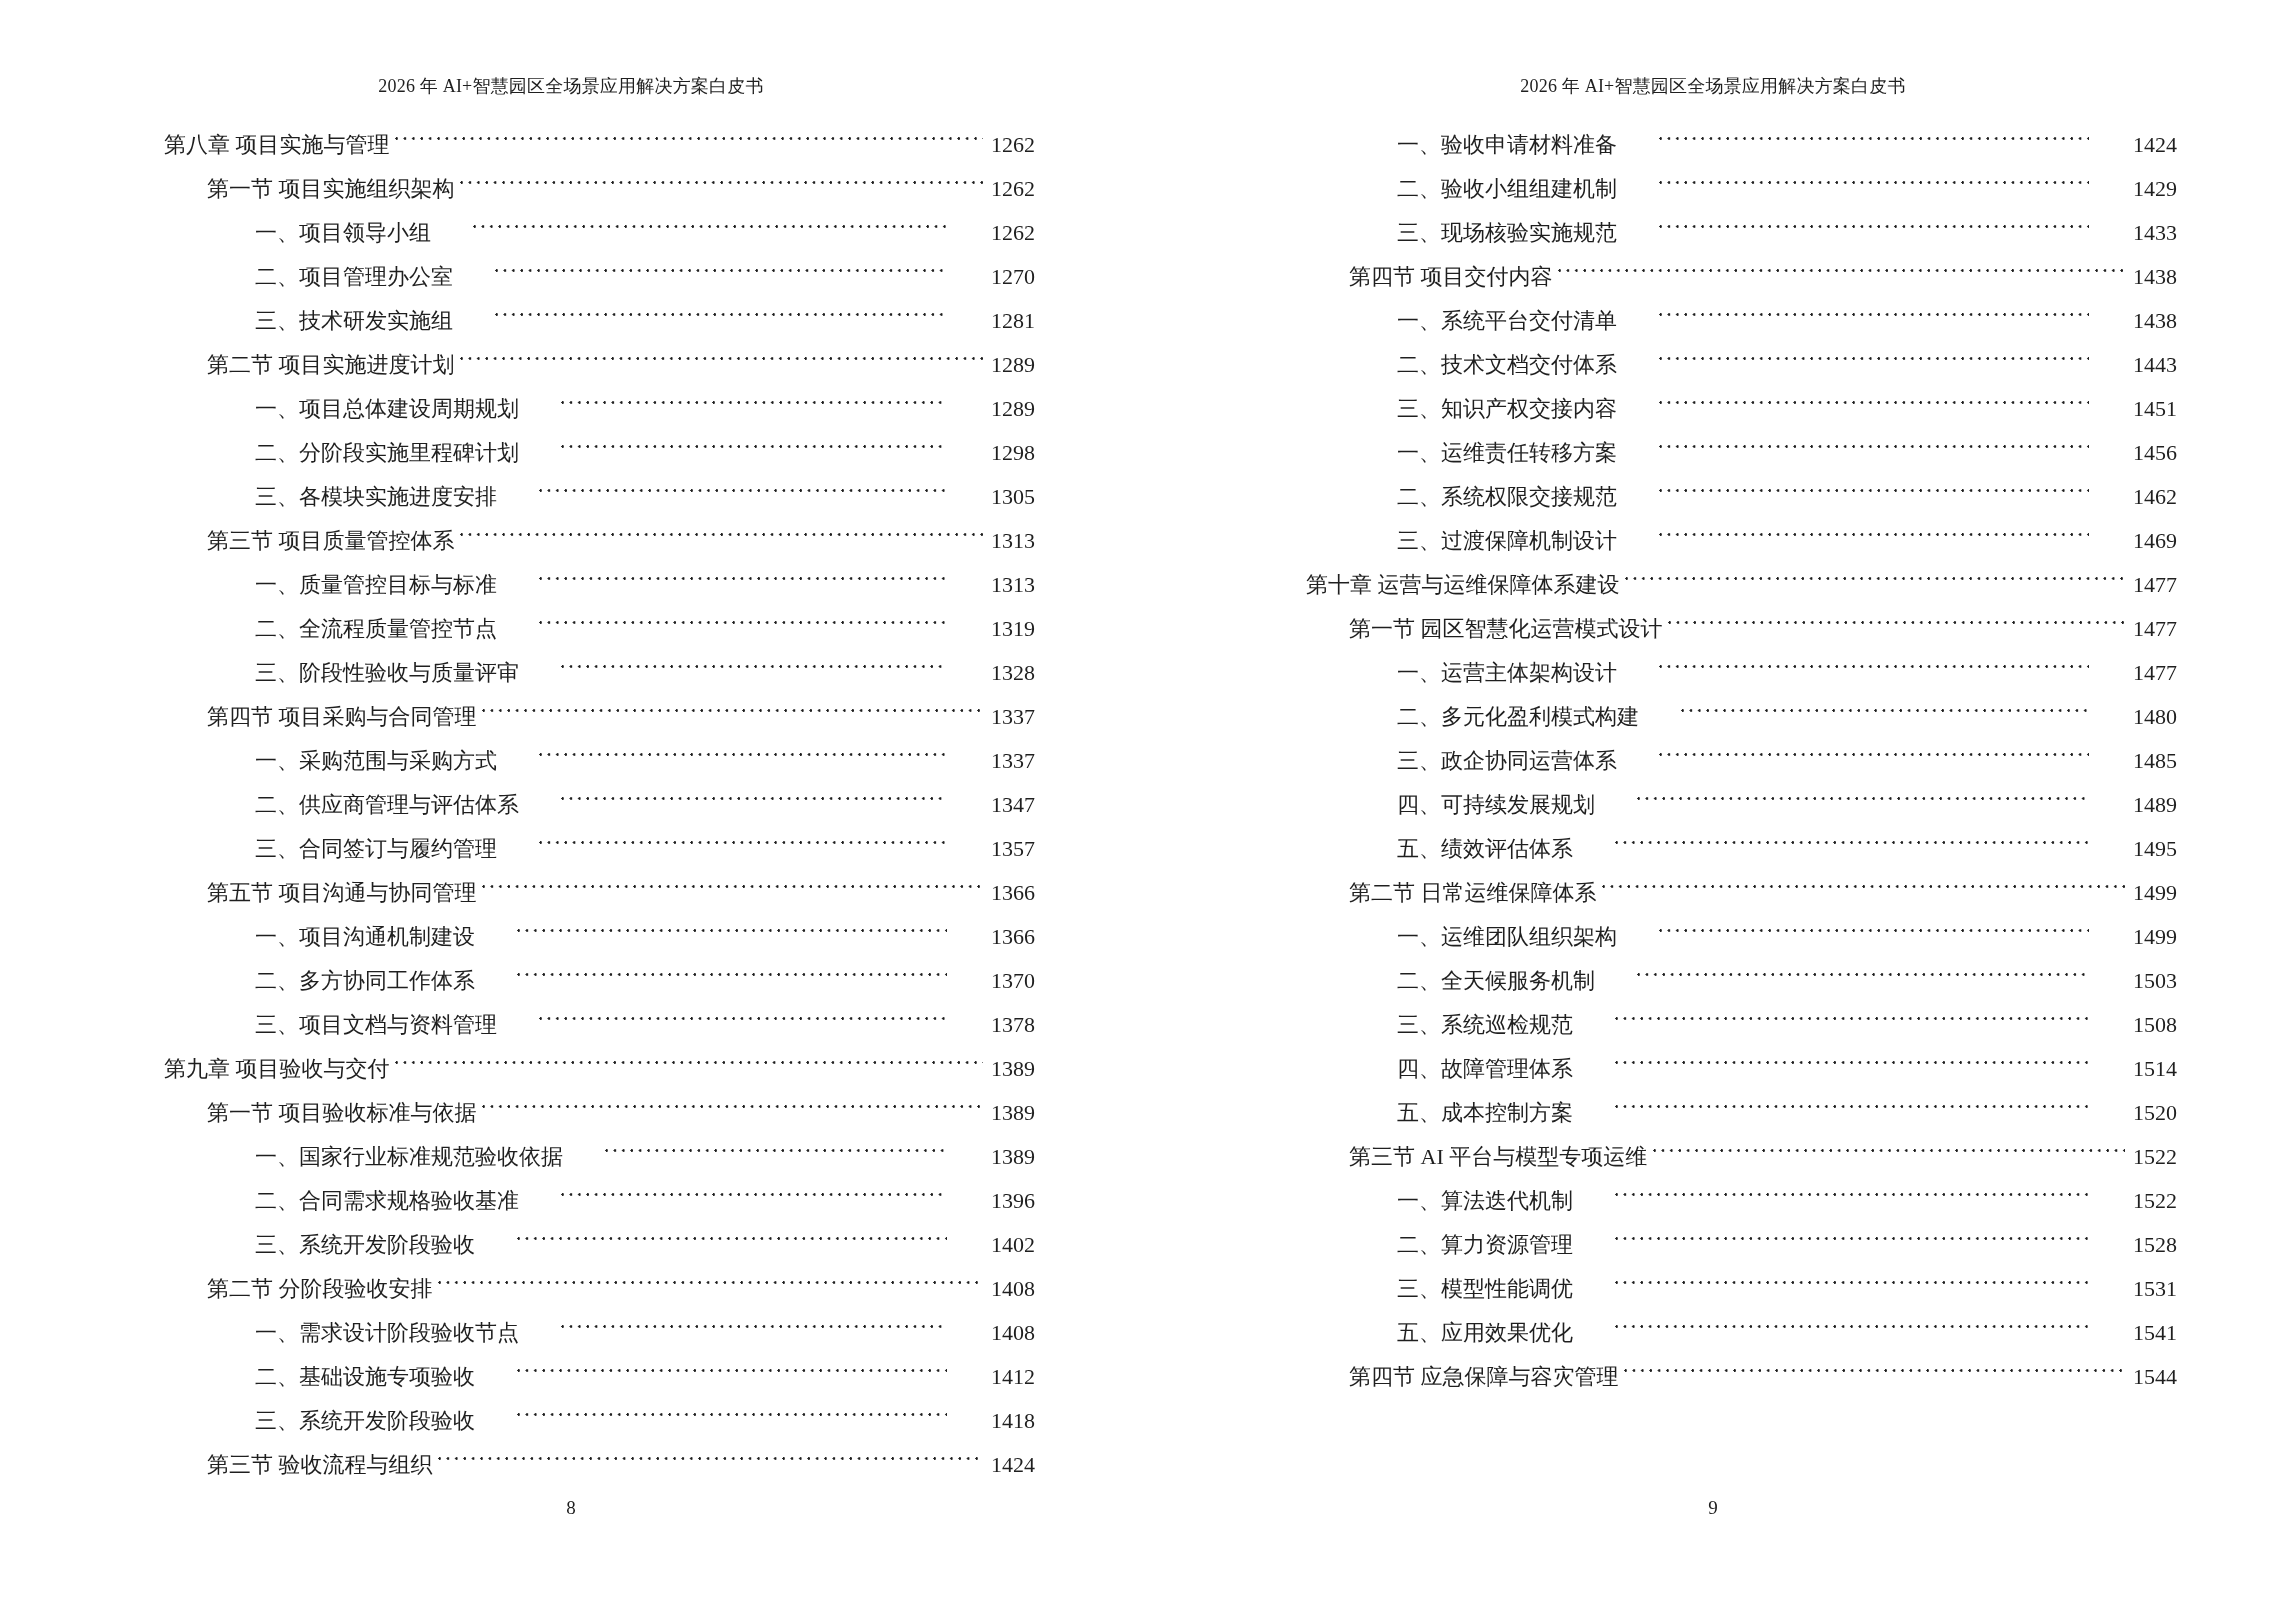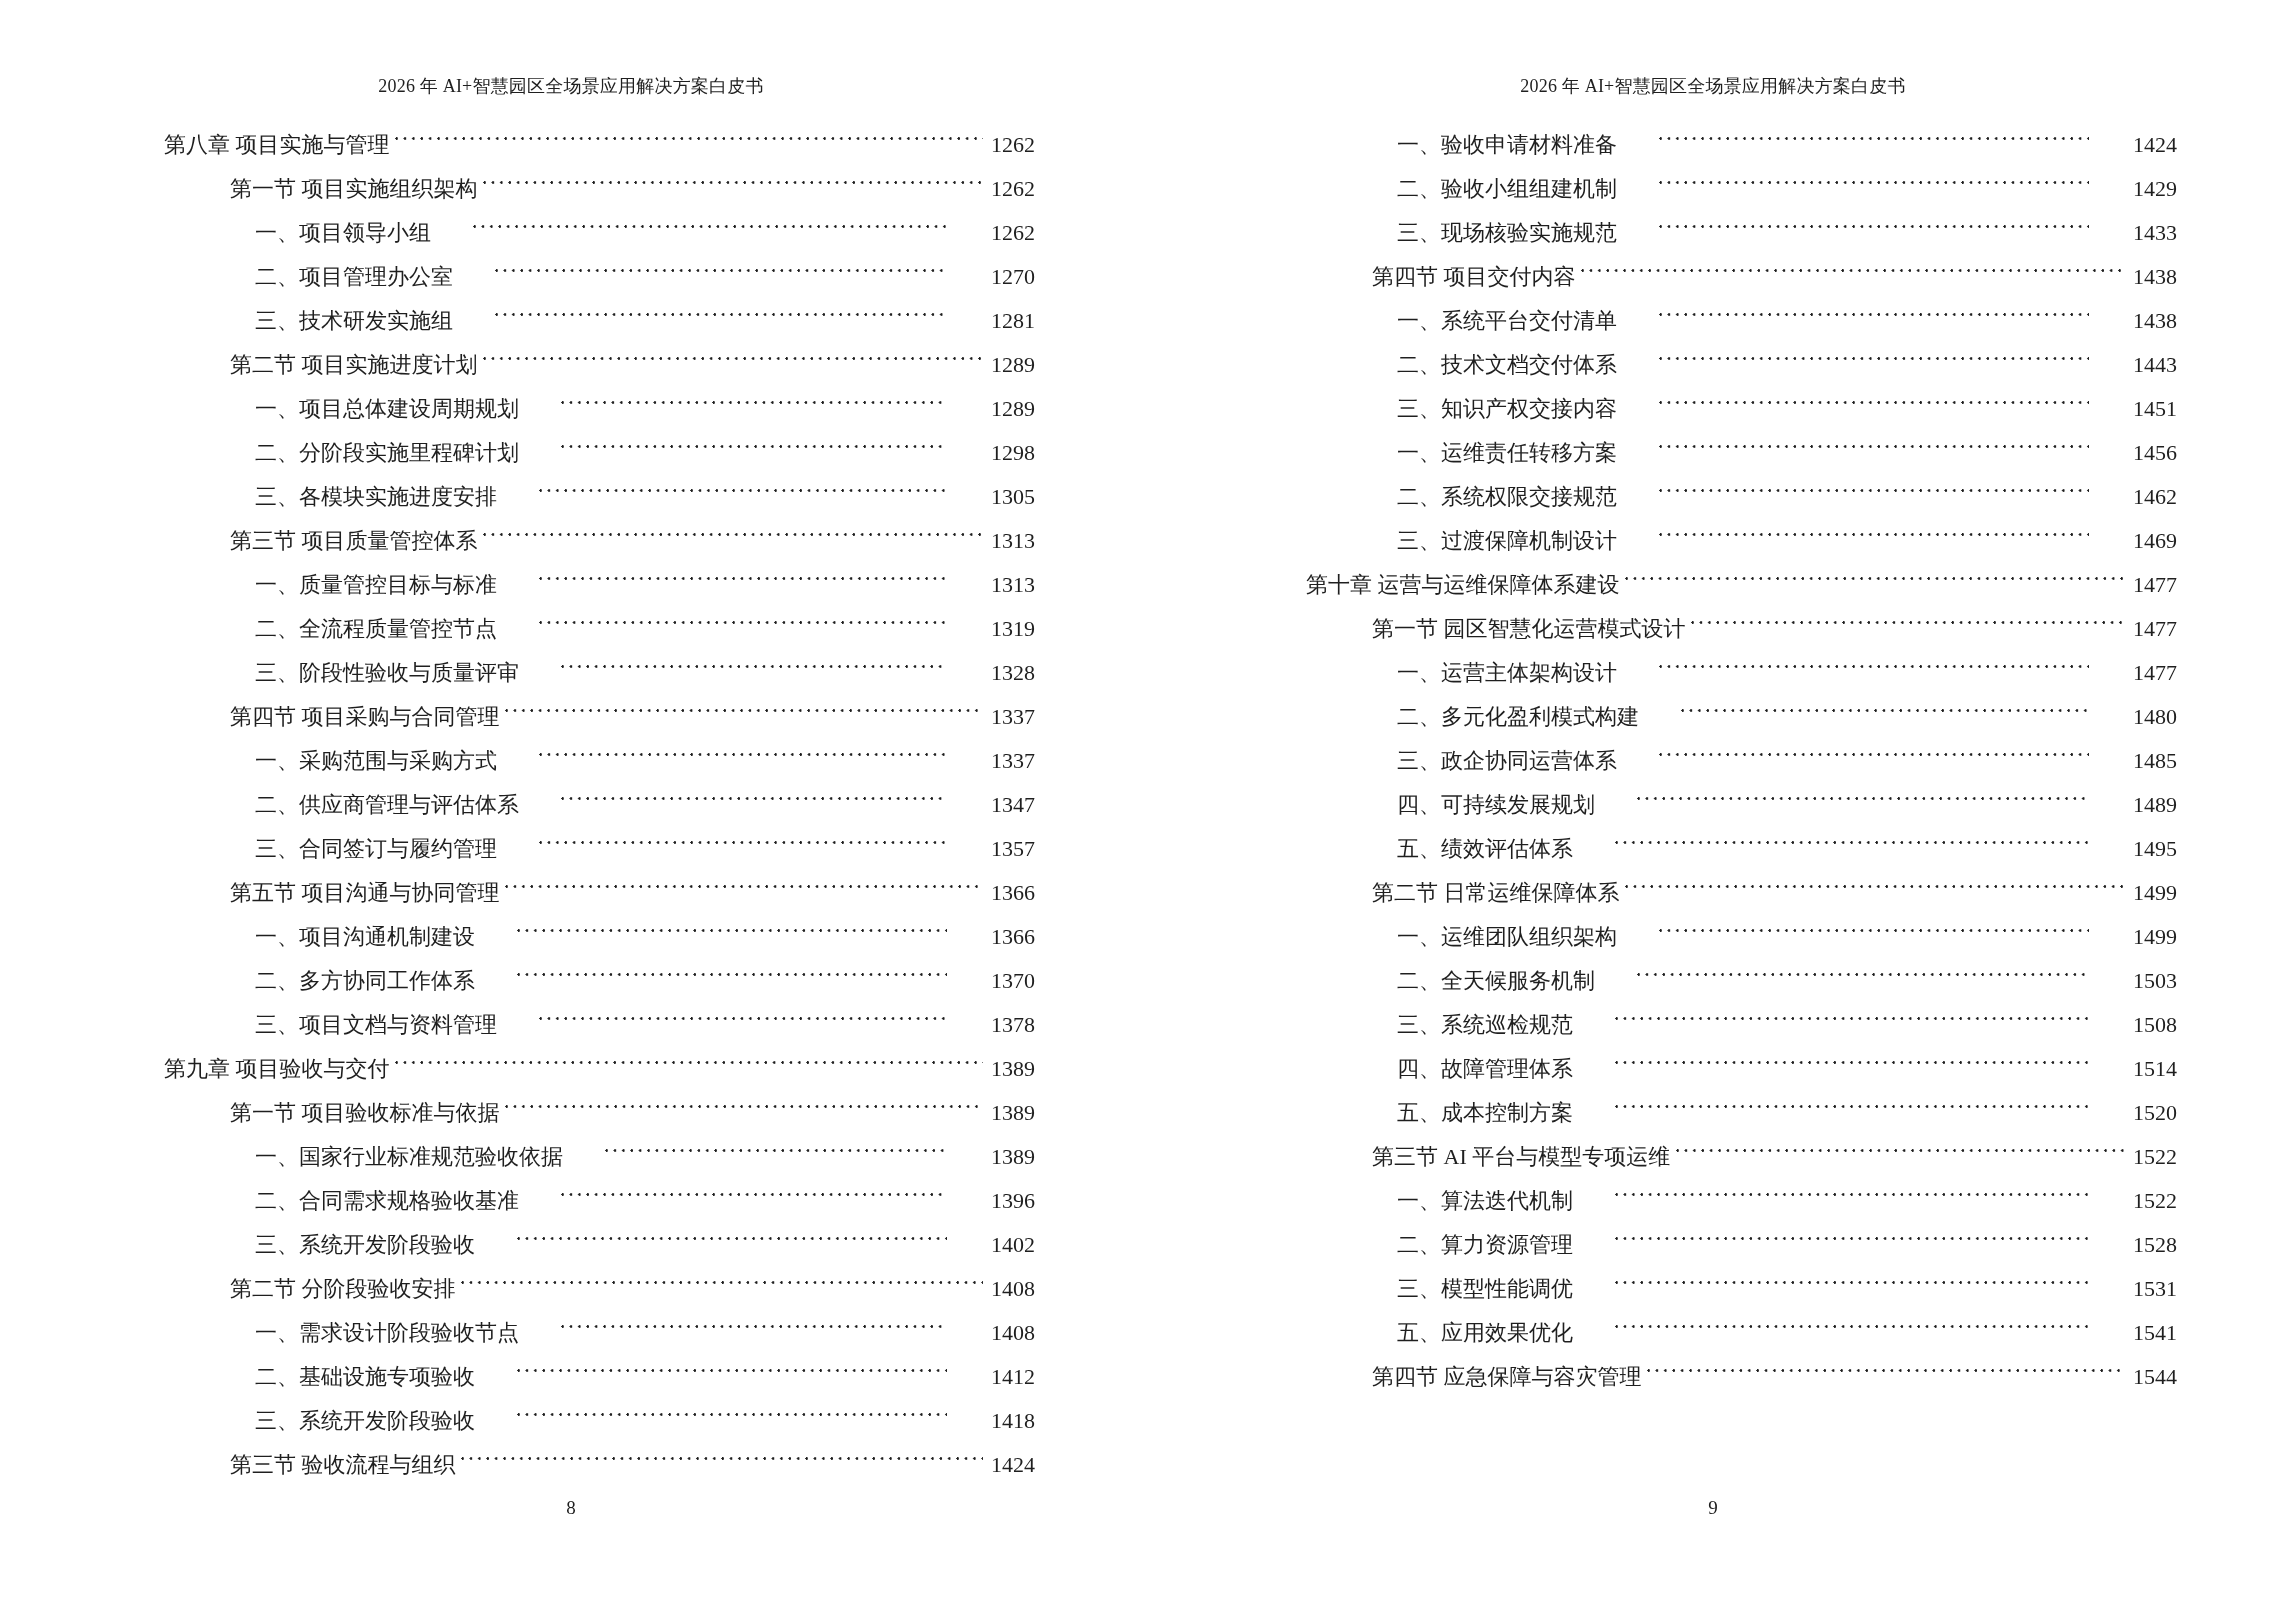--- a/index.html
+++ b/index.html
@@ -15,21 +15,21 @@
     position:absolute;top:76px;left:0;right:0;height:28px;
     text-align:center;font-size:18px;line-height:1.2;
     letter-spacing:0.2px;white-space:nowrap;
   }
   .toc{position:absolute;top:124px;left:0;right:0;text-align:right;}
   .toc-row{
     display:flex;height:44px;align-items:flex-end;
     box-sizing:border-box;padding-right:107px;padding-bottom:10.6px;
   }
   .lvl-chapter{padding-left:164px;}
-  .lvl-section{padding-left:207px;margin-left:23px;}
+  .lvl-section{padding-left:207px;}
   .lvl-item{padding-left:255px;gap:36px;}
   .toc-label{font-size:22px;line-height:1.15;white-space:nowrap;flex:0 0 auto;}
   .toc-leader{
     flex:1 1 auto;height:3.4px;margin:0 7.7px 17.3px 5.8px;align-self:flex-end;
     background-image:radial-gradient(circle at 1.7px 1.7px,#1f1f1f 1.2px,rgba(0,0,0,0) 1.5px);
     background-size:8.4px 3.4px;background-repeat:repeat-x;background-position:left bottom;
     min-width:19px;
   }
   .toc-page{font-size:22px;line-height:1.15;flex:0 0 auto;}
   .page-footer{

